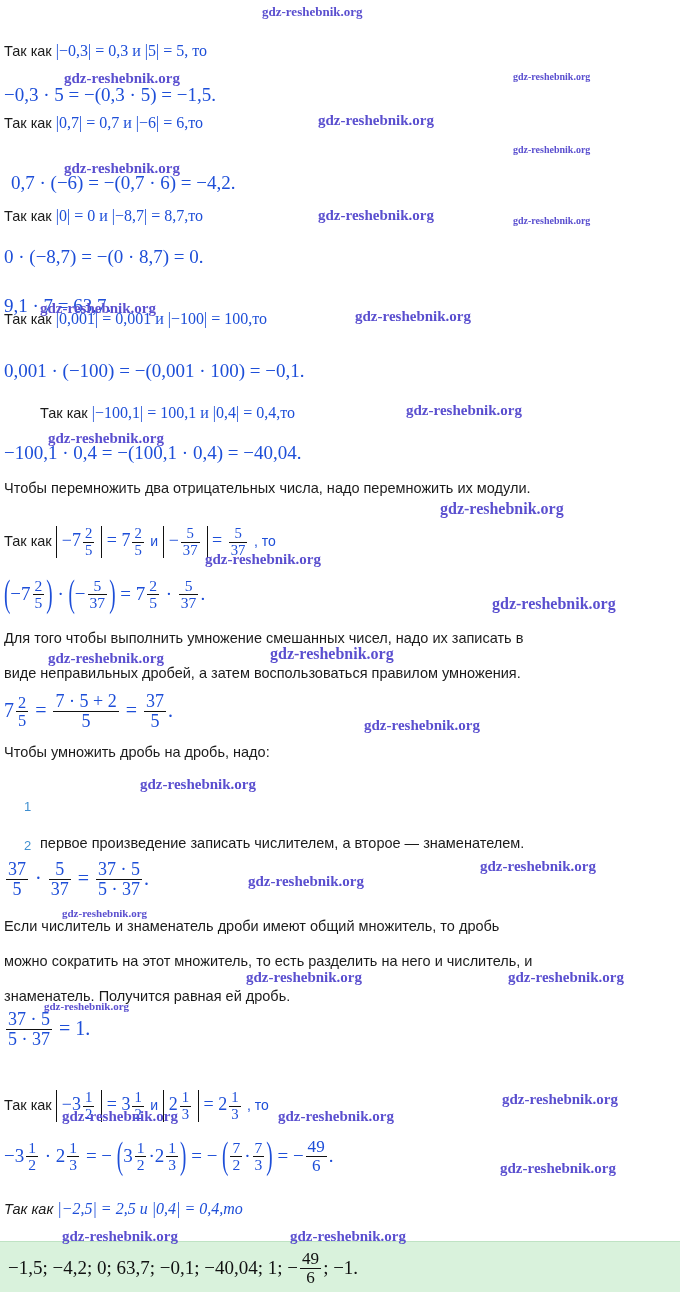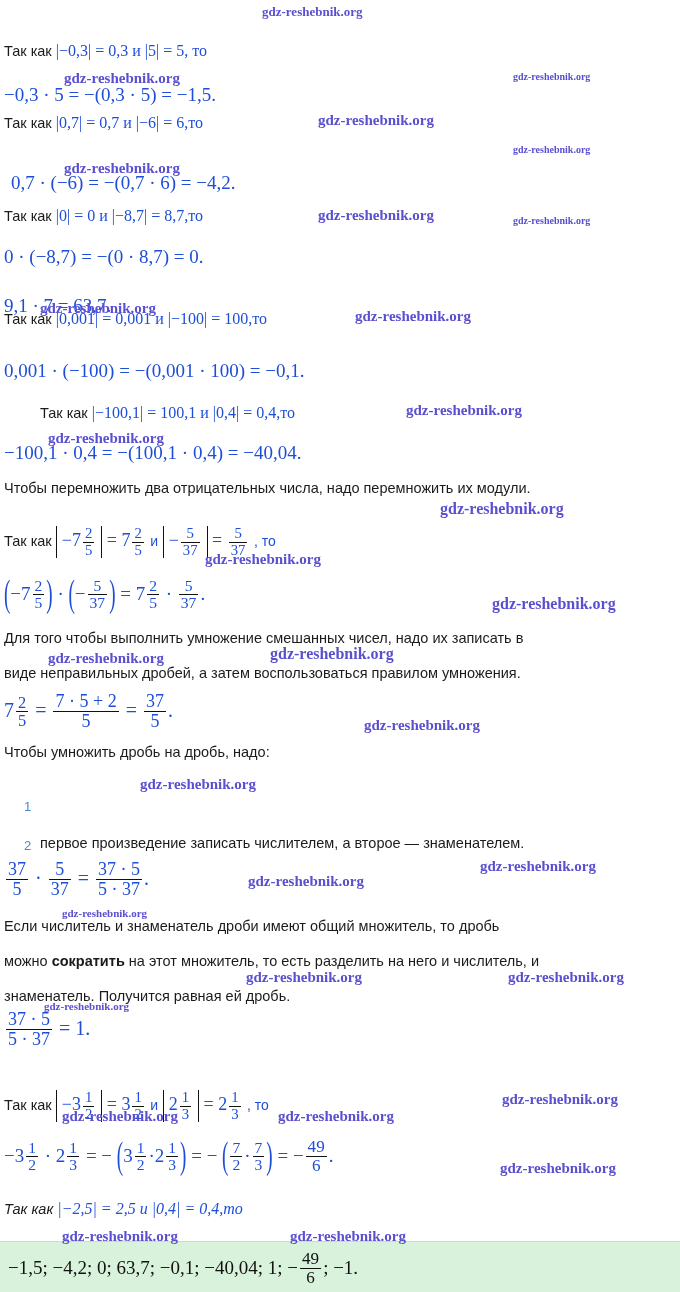--- a/index.html
+++ b/index.html
@@ -94,21 +94,21 @@
   }
   .answer .atext{
     position:absolute;
     left:8px;
     top:8px;
     font-family:"Liberation Serif", serif;
     font-size:19px;
     color:#111;
     white-space:nowrap;
   }
-  b{font-weight:bold;}
+  b{font-weight:normal;}
 </style>
 </head>
 <body>
 
 <div class="page">
 
   <div class="tline" style="left:4px; top:42px;">
     <span>Так как </span><span class="math small" style="position:static;"><span>|−0,3| = 0,3</span><span> и </span><span>|5| = 5</span><span>, то</span></span>
   </div>
 

